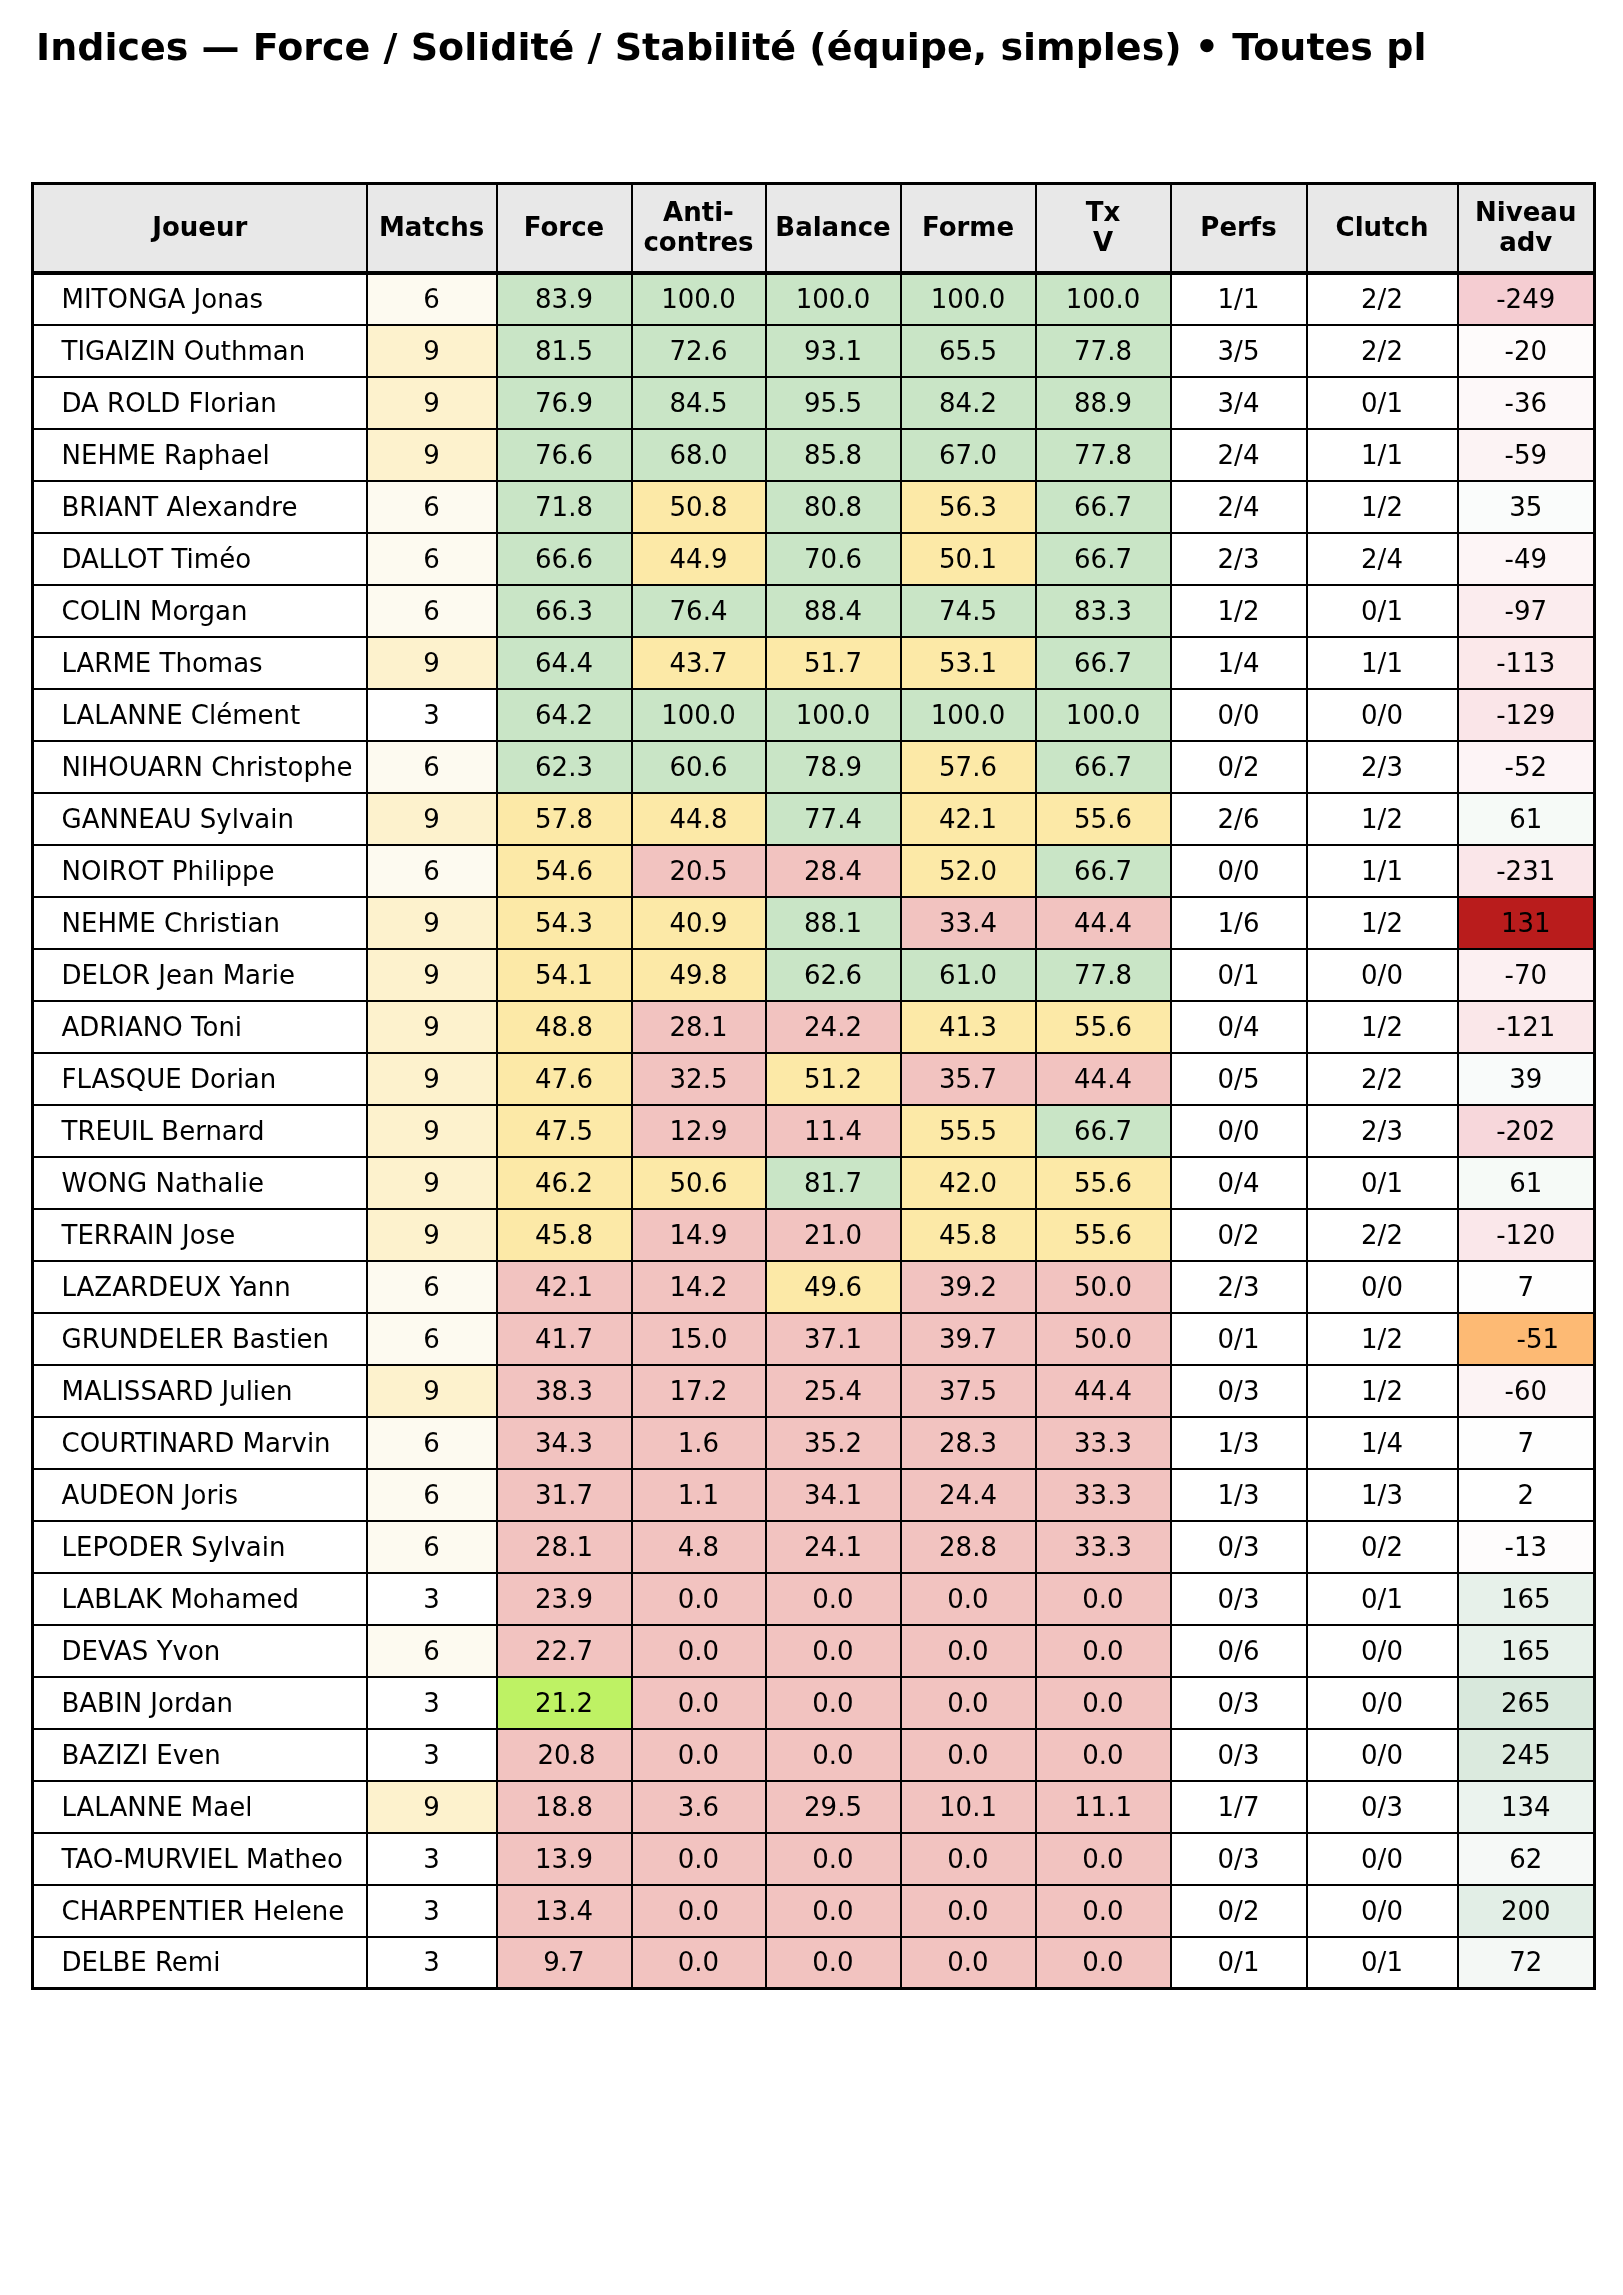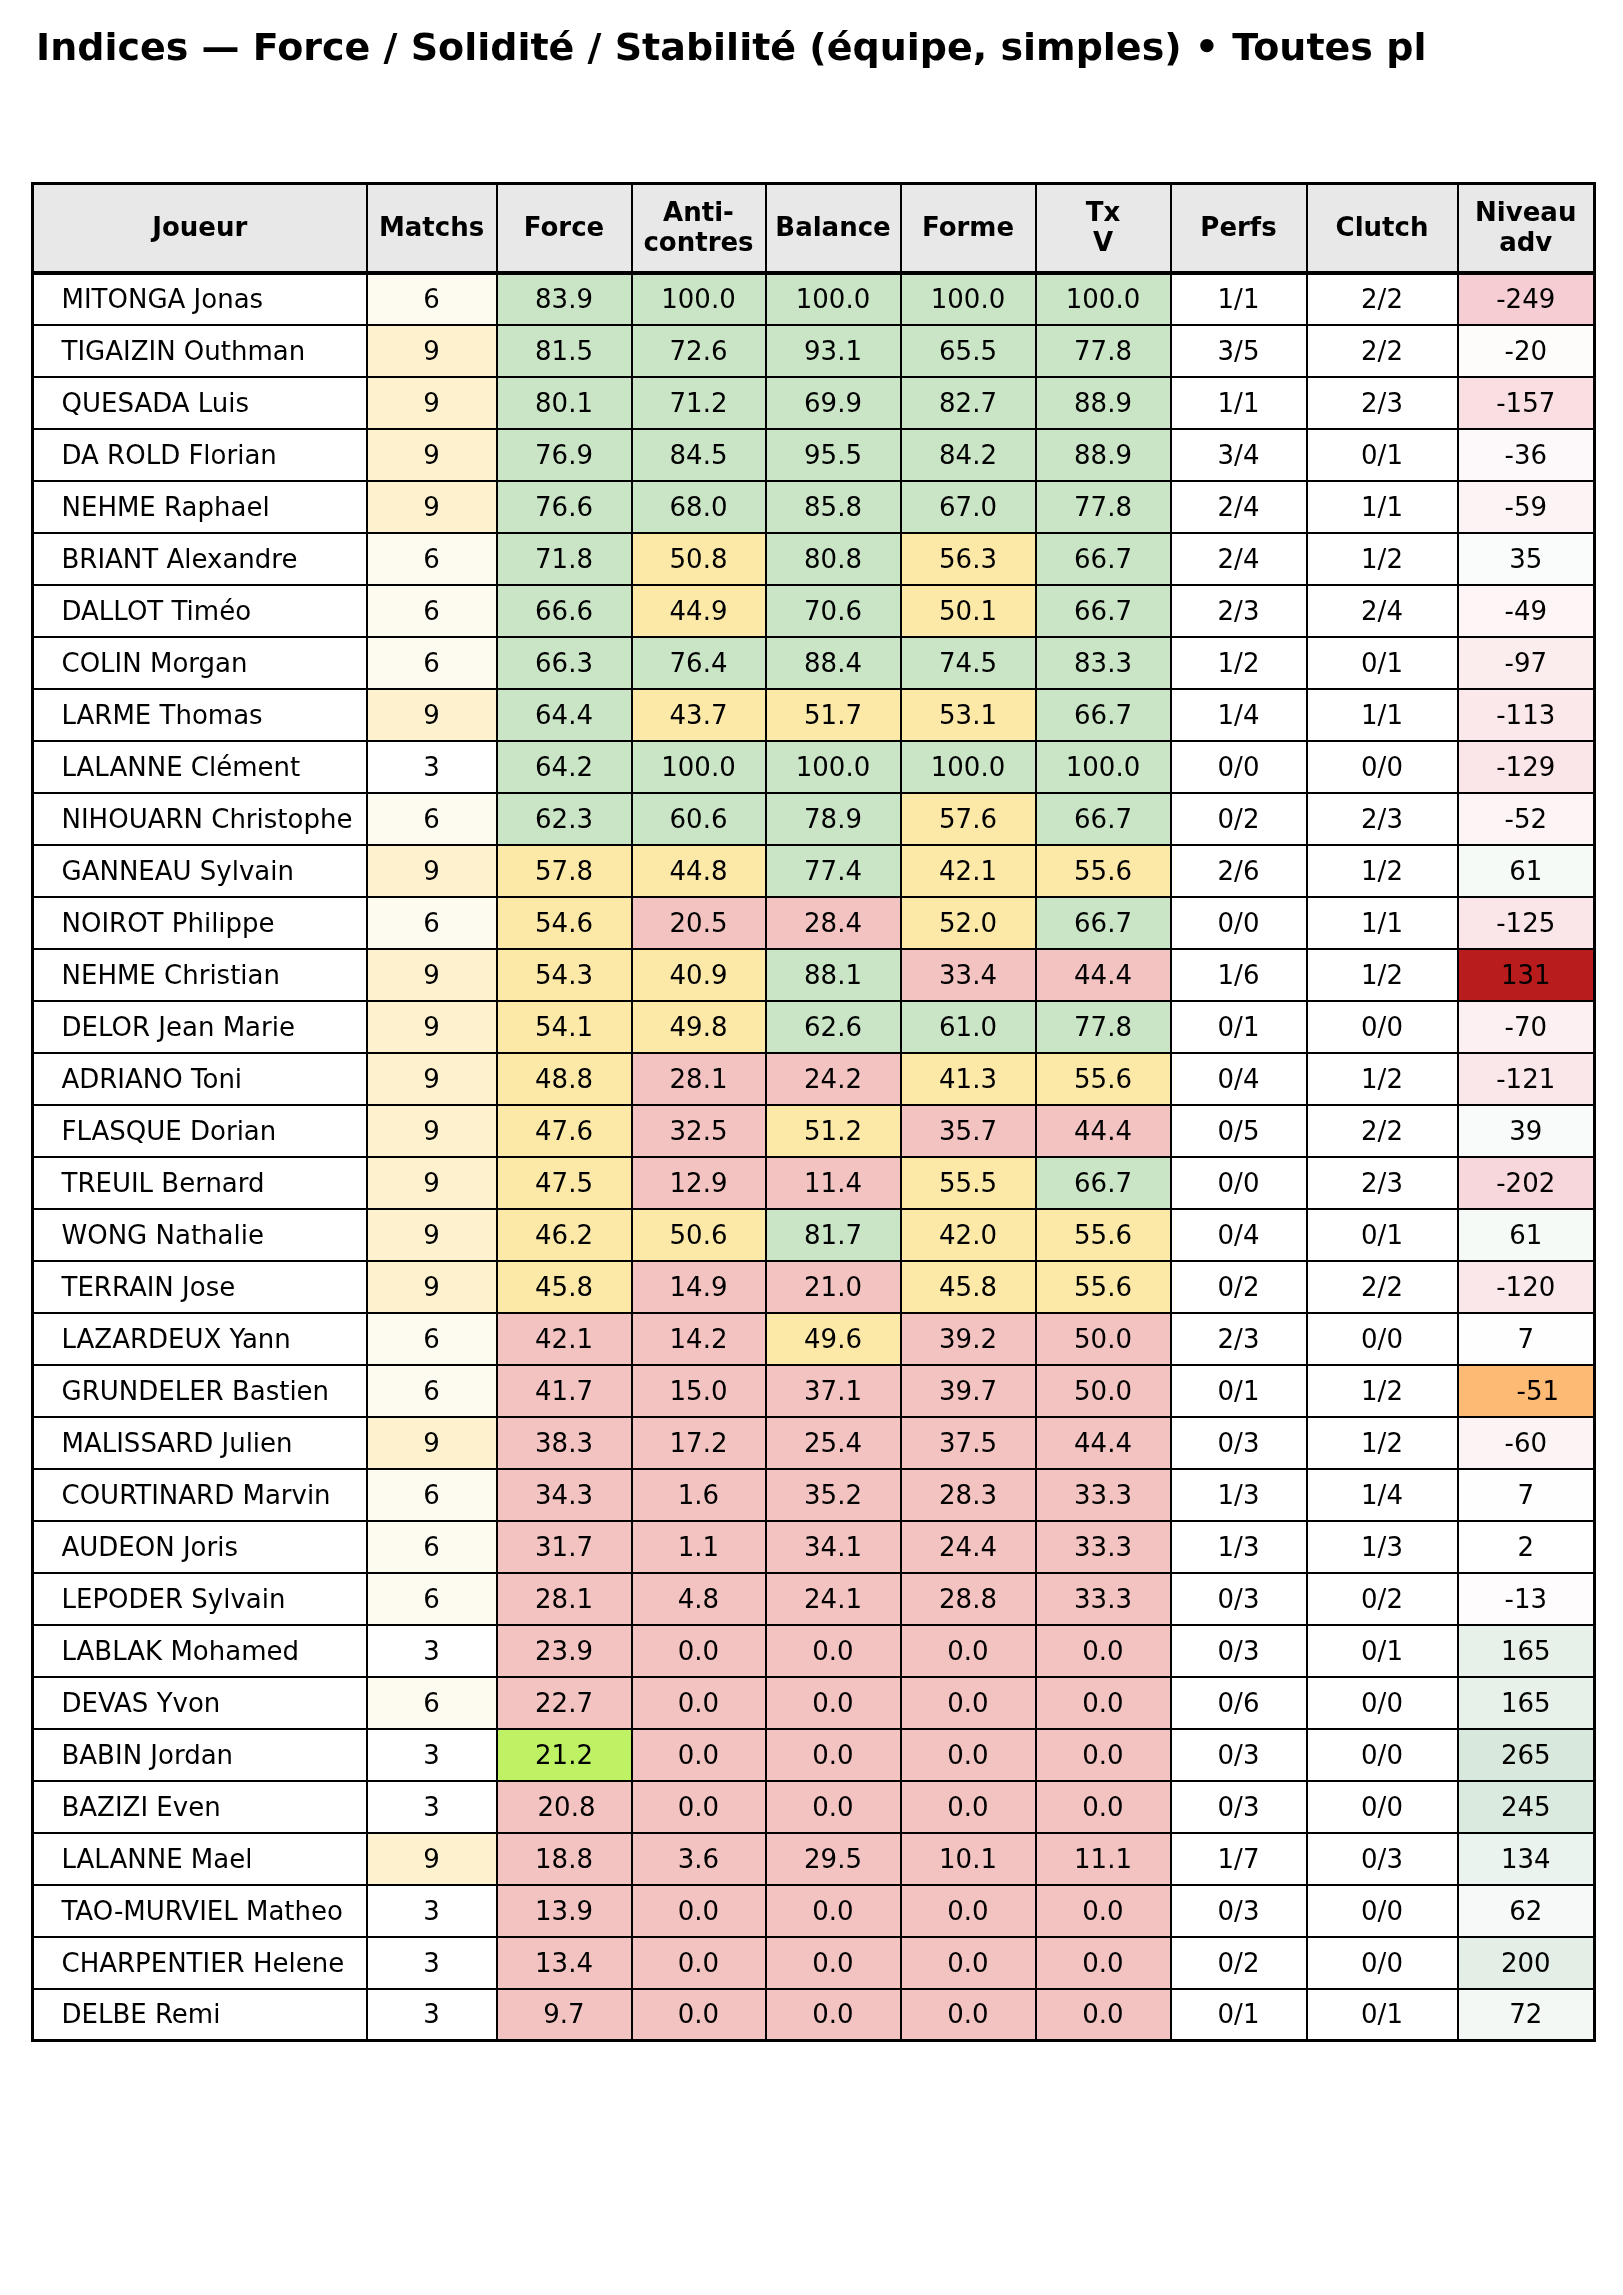--- a/index.html
+++ b/index.html
@@ -113,32 +113,20 @@
         <td style="background: rgb(201, 229, 198);">81.5</td>
         <td style="background: rgb(201, 229, 198);">72.6</td>
         <td style="background: rgb(201, 229, 198);">93.1</td>
         <td style="background: rgb(201, 229, 198);">65.5</td>
         <td style="background: rgb(201, 229, 198);">77.8</td>
         <td>3/5</td>
         <td>2/2</td>
         <td style="background: rgb(254, 251, 251);">-20</td>
       </tr>
       <tr>
-        <td class="name">QUESADA Luis</td>
-        <td style="background: rgb(253, 242, 205);">9</td>
-        <td style="background: rgb(201, 229, 198);">80.1</td>
-        <td style="background: rgb(201, 229, 198);">71.2</td>
-        <td style="background: rgb(201, 229, 198);">69.9</td>
-        <td style="background: rgb(201, 229, 198);">82.7</td>
-        <td style="background: rgb(201, 229, 198);">88.9</td>
-        <td>1/1</td>
-        <td>2/3</td>
-        <td style="background: rgb(249, 223, 226);">-157</td>
-      </tr>
-      <tr>
         <td class="name">DA ROLD Florian</td>
         <td style="background: rgb(253, 242, 205);">9</td>
         <td style="background: rgb(201, 229, 198);">76.9</td>
         <td style="background: rgb(201, 229, 198);">84.5</td>
         <td style="background: rgb(201, 229, 198);">95.5</td>
         <td style="background: rgb(201, 229, 198);">84.2</td>
         <td style="background: rgb(201, 229, 198);">88.9</td>
         <td>3/4</td>
         <td>0/1</td>
         <td style="background: rgb(253, 248, 249);">-36</td>
@@ -242,21 +230,21 @@
       <tr>
         <td class="name">NOIROT Philippe</td>
         <td style="background: rgb(253, 250, 240);">6</td>
         <td style="background: rgb(252, 233, 167);">54.6</td>
         <td style="background: rgb(242, 195, 192);">20.5</td>
         <td style="background: rgb(242, 195, 192);">28.4</td>
         <td style="background: rgb(252, 233, 167);">52.0</td>
         <td style="background: rgb(201, 229, 198);">66.7</td>
         <td>0/0</td>
         <td>1/1</td>
-        <td style="background: rgb(250, 230, 233);">-125</td>
+        <td style="background: rgb(250, 230, 233);">-231</td>
       </tr>
       <tr>
         <td class="name">NEHME Christian</td>
         <td style="background: rgb(253, 242, 205);">9</td>
         <td style="background: rgb(252, 233, 167);">54.3</td>
         <td style="background: rgb(252, 233, 167);">40.9</td>
         <td style="background: rgb(201, 229, 198);">88.1</td>
         <td style="background: rgb(242, 195, 192);">33.4</td>
         <td style="background: rgb(242, 195, 192);">44.4</td>
         <td>1/6</td>

